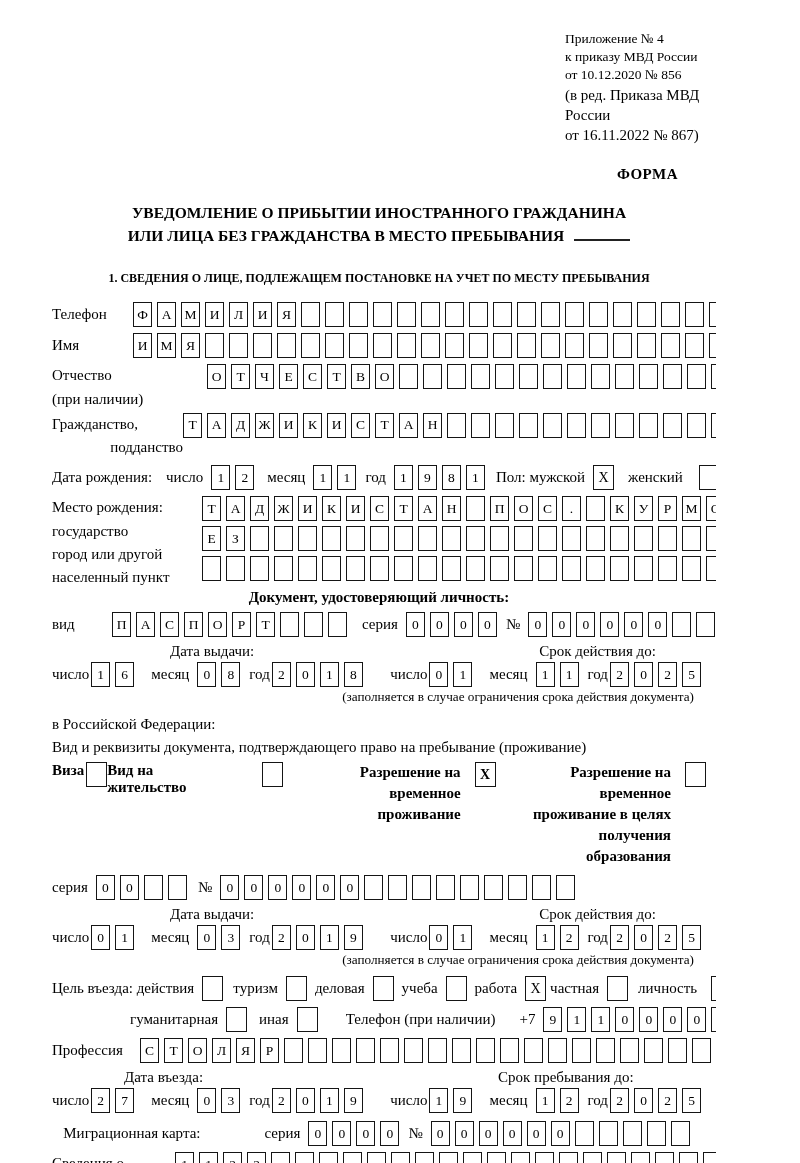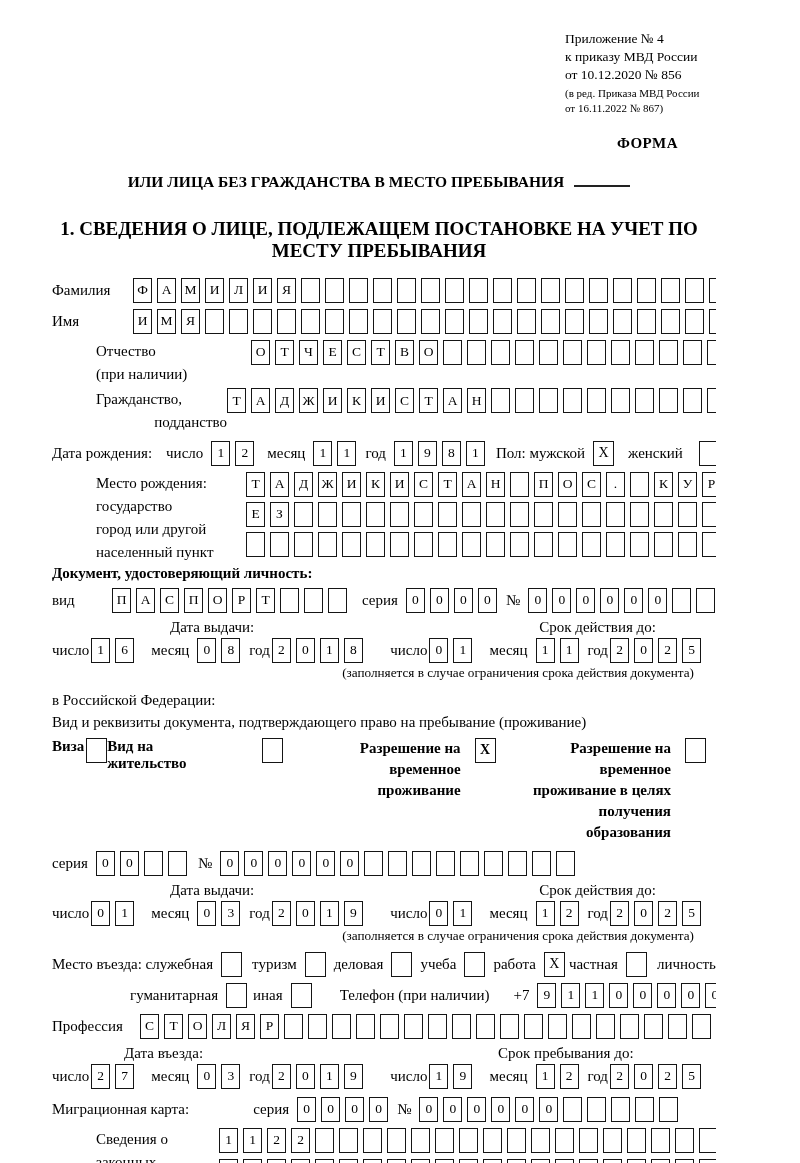--- a/index.html
+++ b/index.html
@@ -1,39 +1,39 @@
 <!DOCTYPE html>
 <html><head>
 <meta charset="utf-8">
 <style>
   html,body{margin:0;padding:0;background:#fff;}
   .page{width:716px;height:1163px;box-sizing:border-box;background:#fff;color:#000;
         font-family:"Liberation Serif",serif;font-size:15px;
         padding:30px 10px 10px 52px;position:relative;overflow:hidden;}
   .appendix{margin-left:513px;line-height:1.32;font-size:13.5px;}
-  .appendix2{margin-left:513px;line-height:1.32;font-size:11px;margin-top:3px;}
+  .appendix2{margin-left:513px;line-height:1.32;font-size:15px;margin-top:3px;}
   .forma{font-weight:bold;text-align:right;margin:20px 28px 0 0;font-size:15px;letter-spacing:.5px;}
   .title{font-weight:bold;text-align:center;font-size:15.5px;margin-top:18px;line-height:1.5;}
   .blank{display:inline-block;width:56px;border-bottom:2px solid #222;height:14px;margin-left:10px;}
-  .section{font-weight:bold;font-size:19px;margin:24px 0 16px 0;text-align:center;}
+  .section{font-weight:bold;font-size:12px;margin:24px 0 16px 0;text-align:center;}
   .row{display:flex;align-items:center;margin-bottom:6px;white-space:nowrap;}
   .cells{display:flex;}
   .cell{width:19px;height:25px;border:1.6px solid #151515;box-sizing:border-box;margin-right:5px;
         display:flex;align-items:center;justify-content:center;font-size:13.5px;flex:0 0 auto;}
   .cb{width:21px;height:25px;border:1.6px solid #151515;box-sizing:border-box;
       display:inline-flex;align-items:center;justify-content:center;font-size:14px;flex:0 0 auto;}
   .lbl{margin-right:8px;}
   .lw81{width:81px;flex:0 0 81px;margin-right:0;}
   .lw60{width:60px;flex:0 0 60px;margin-right:0;}
   .lw88{width:88px;flex:0 0 88px;margin-right:0;}
-  .labelcol{line-height:1.55;margin-left:44px;}
+  .labelcol{line-height:1.55;}
   .flexstart{align-items:flex-start;}
   .stack{display:flex;flex-direction:column;}
   .stack .row{margin-bottom:5px;}
-  .center-bold{font-weight:bold;text-align:left;margin:4px 0 6px 0;}
+  .center-bold{font-weight:bold;text-align:center;margin:4px 0 6px 0;}
   .dg-titles{display:flex;margin:6px 0 2px 0;}
   .dg-row{display:flex;align-items:center;}
   .note{font-size:13.2px;text-align:right;margin:2px 12px 8px 0;}
   .cbline{display:flex;align-items:flex-start;margin-bottom:6px;font-weight:bold;}
   .cblabel{text-align:right;line-height:1.4;}
 </style>
 </head>
 <body>
 
 <div class="page">
@@ -43,27 +43,28 @@
     <div>к приказу МВД России</div>
     <div>от 10.12.2020 № 856</div>
   </div>
   <div class="appendix2">
     <div>(в ред. Приказа МВД России</div>
     <div>от 16.11.2022 № 867)</div>
   </div>
   <div class="forma">ФОРМА</div>
 
   <div class="title">
+    <div>УВЕДОМЛЕНИЕ О ПРИБЫТИИ ИНОСТРАННОГО ГРАЖДАНИНА</div>
     <div><span>ИЛИ ЛИЦА БЕЗ ГРАЖДАНСТВА В МЕСТО ПРЕБЫВАНИЯ</span><span class="blank"></span></div>
   </div>
 
   <div class="section">1. СВЕДЕНИЯ О ЛИЦЕ, ПОДЛЕЖАЩЕМ ПОСТАНОВКЕ НА УЧЕТ ПО МЕСТУ ПРЕБЫВАНИЯ</div>
 
   <div class="row">
-    <span class="lbl lw81">Фамилия</span>
+    <span class="lbl lw81">Телефон</span>
     <span class="cells">
         <span class="cell">Ф</span>
         <span class="cell">А</span>
         <span class="cell">М</span>
         <span class="cell">И</span>
         <span class="cell">Л</span>
         <span class="cell">И</span>
         <span class="cell">Я</span>
         <span class="cell"></span>
         <span class="cell"></span>
@@ -478,40 +479,40 @@
     <span class="cells">
         <span class="cell">2</span>
         <span class="cell">0</span>
         <span class="cell">2</span>
         <span class="cell">5</span>
       </span>
   </div>
   <div class="note">(заполняется в случае ограничения срока действия документа)</div>
 
   <div class="row">
-    <span class="lbl">Место въезда: служебная</span>
+    <span class="lbl">Цель въезда: действия</span>
     <span class="cb"></span>
     <span class="lbl" style="margin-left:10px;">туризм</span>
     <span class="cb"></span>
     <span class="lbl" style="margin-left:8px;">деловая</span>
     <span class="cb"></span>
     <span class="lbl" style="margin-left:8px;">учеба</span>
     <span class="cb"></span>
     <span class="lbl" style="margin-left:8px;">работа</span>
     <span class="cb">X</span>
     <span class="lbl" style="margin-left:4px;">частная</span>
     <span class="cb"></span>
     <span class="lbl" style="margin-left:10px;">личность</span>
     <span class="cb" style="margin-left:6px;"></span>
   </div>
 
   <div class="row" style="margin-top:4px;">
     <span class="lbl" style="margin-left:78px;">гуманитарная</span>
     <span class="cb"></span>
-    <span class="lbl" style="margin-left:6px;">иная</span>
+    <span class="lbl" style="margin-left:12px;">иная</span>
     <span class="cb"></span>
     <span class="lbl" style="margin-left:28px;">Телефон (при наличии)</span>
     <span class="lbl" style="margin-left:16px;">+7</span>
     <span class="cells">
         <span class="cell">9</span>
         <span class="cell">1</span>
         <span class="cell">1</span>
         <span class="cell">0</span>
         <span class="cell">0</span>
         <span class="cell">0</span>
@@ -589,21 +590,21 @@
       </span>
     <span class="lbl" style="margin-left:4px;margin-right:2px;">год</span>
     <span class="cells">
         <span class="cell">2</span>
         <span class="cell">0</span>
         <span class="cell">2</span>
         <span class="cell">5</span>
       </span>
   </div>
 
-  <div class="row" style="margin-top:8px;">
+  <div class="row" style="margin-top:8px;justify-content:center;">
     <span class="lbl">Миграционная карта:</span>
     <span class="lbl" style="margin-left:56px;">серия</span>
     <span class="cells">
         <span class="cell">0</span>
         <span class="cell">0</span>
         <span class="cell">0</span>
         <span class="cell">0</span>
       </span>
     <span class="lbl" style="margin-left:4px;">№</span>
     <span class="cells">

